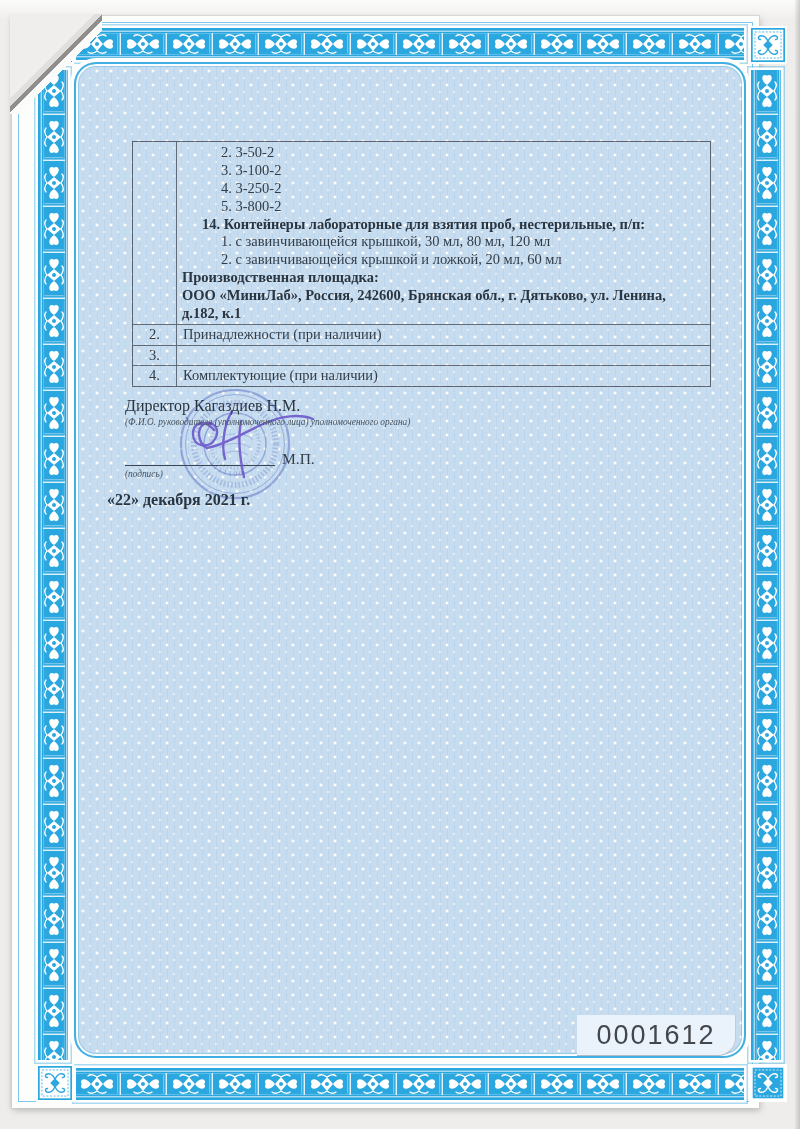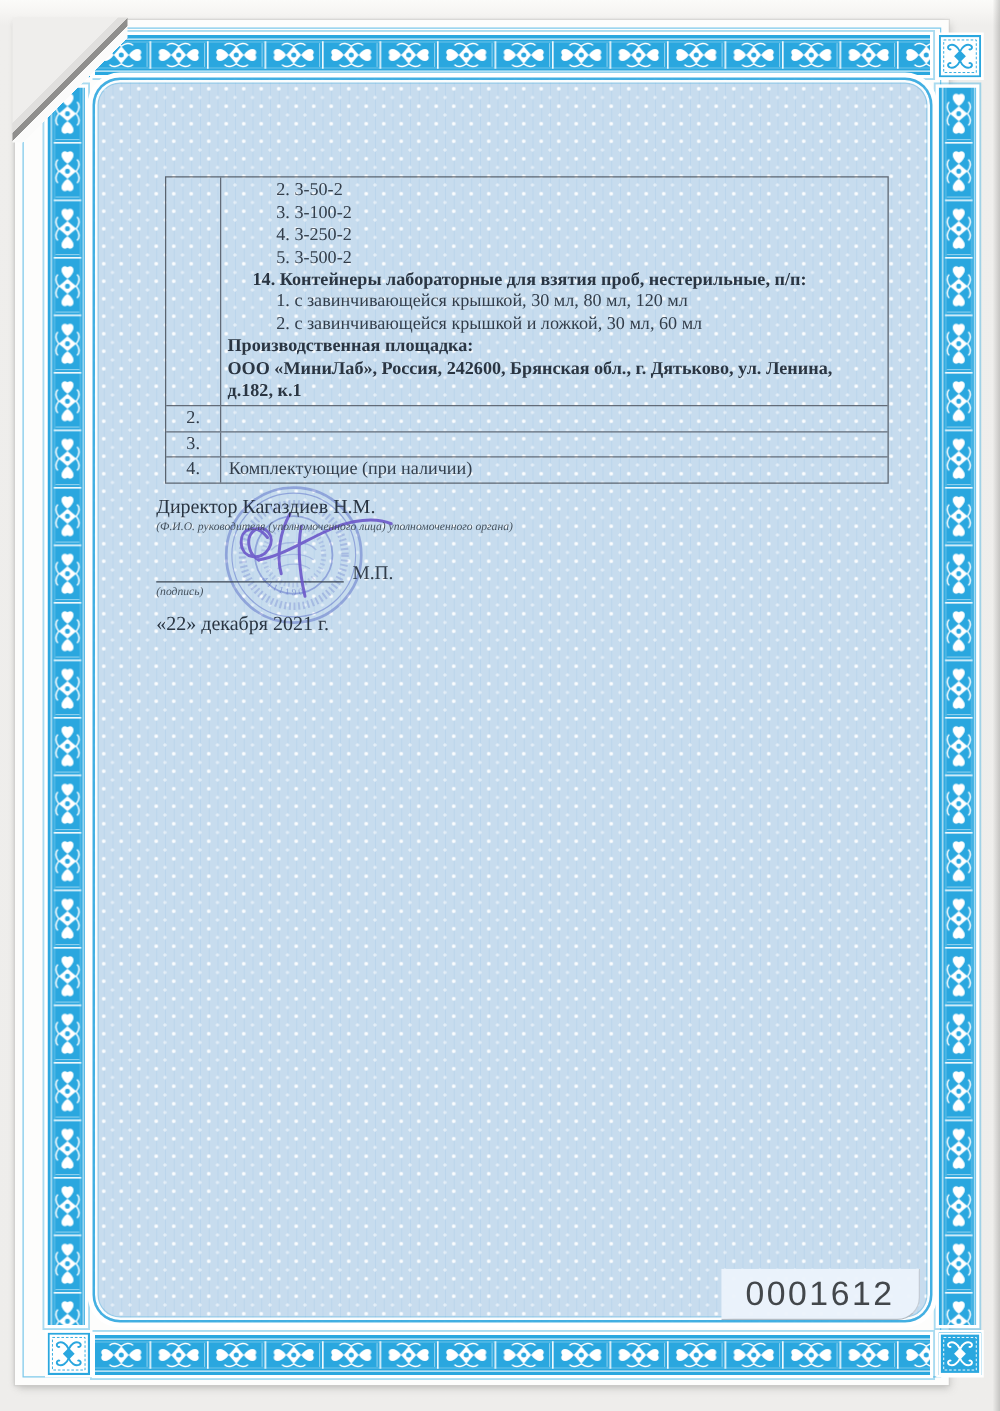--- a/index.html
+++ b/index.html
@@ -68,21 +68,21 @@
   .srow .num{line-height:19.6px;}
   .srow .cellbody{line-height:19.6px;padding-left:6px;}
   
   .director{position:absolute;left:49px;top:333px;font-weight:normal;font-size:16px;color:#2a3542;z-index:4;}
   .fio{position:absolute;left:49px;top:353px;font-style:italic;font-size:9.3px;color:#45525e;z-index:4;}
   .stamp{position:absolute;left:101px;top:322px;width:116px;height:116px;z-index:1;}
   .sigline{position:absolute;left:49px;top:401px;width:150px;border-top:1.2px solid #3c4652;z-index:2;}
   .autograph{position:absolute;left:108px;top:338px;width:138px;height:80px;z-index:3;}
   .mp{position:absolute;left:206px;top:386px;font-size:15.5px;color:#323d4a;z-index:4;}
   .podpis{position:absolute;left:49px;top:405px;font-style:italic;font-size:9.3px;color:#45525e;z-index:4;}
-  .dateline{position:absolute;left:49px;top:427px;font-weight:normal;font-size:16px;color:#2a3542;z-index:4;text-align:center;}
+  .dateline{position:absolute;left:31px;top:427px;font-weight:bold;font-size:16px;color:#2a3542;z-index:4;text-align:center;}
   
   .serial-wrap{position:absolute;right:8px;bottom:0;width:158px;height:40px;
     background:rgba(235,243,251,.96);border-radius:0 0 18px 0;
     border-bottom:1px solid rgba(110,120,130,.45);border-right:1px solid rgba(110,120,130,.3);
     display:flex;align-items:center;justify-content:center;}
   .serial{font-family:"Liberation Sans","DejaVu Sans",sans-serif;font-size:27px;color:#43474b;letter-spacing:2px;}
 </style>
 </head>
 <body>
 
@@ -167,31 +167,32 @@
 
     <div class="inner">
 
       <div class="tbl">
         <div class="trow first">
           <div class="num"></div>
           <div class="cellbody cont-cell">
             <div class="ln ind-a">2. 3-50-2</div>
             <div class="ln ind-a">3. 3-100-2</div>
             <div class="ln ind-a">4. 3-250-2</div>
-            <div class="ln ind-a">5. 3-500-2</div>
+            <div class="ln ind-a">5. 3-800-2</div>
             <div class="ln ind-b bold">14. Контейнеры лабораторные для взятия проб, нестерильные, п/п:</div>
             <div class="ln ind-a">1. с завинчивающейся крышкой, 30 мл, 80 мл, 120 мл</div>
-            <div class="ln ind-a">2. с завинчивающейся крышкой и ложкой, 30 мл, 60 мл</div>
+            <div class="ln ind-a">2. с завинчивающейся крышкой и ложкой, 20 мл, 60 мл</div>
             <div class="ln ind-0 bold">Производственная площадка:</div>
             <div class="ln ind-0 bold">ООО «МиниЛаб», Россия, 242600, Брянская обл., г. Дятьково, ул. Ленина,</div>
             <div class="ln ind-0 bold">д.182, к.1</div>
           </div>
         </div>
         <div class="trow srow">
           <div class="num">2.</div>
+          <div class="cellbody">Принадлежности (при наличии)</div>
         </div>
         <div class="trow srow">
           <div class="num">3.</div>
         </div>
         <div class="trow srow">
           <div class="num">4.</div>
           <div class="cellbody">Комплектующие (при наличии)</div>
         </div>
       </div>
 

